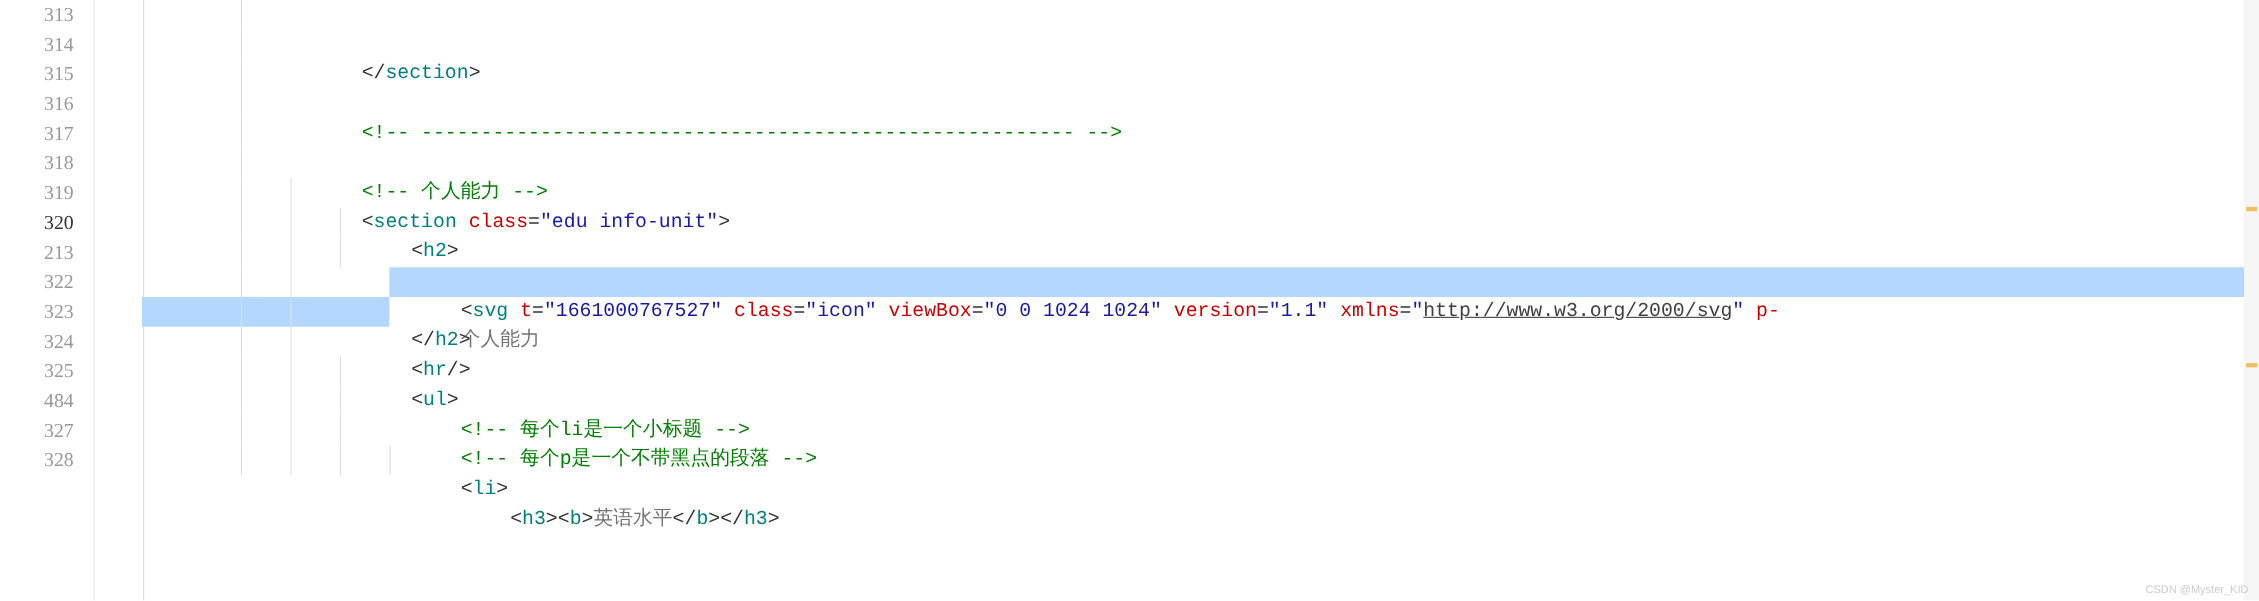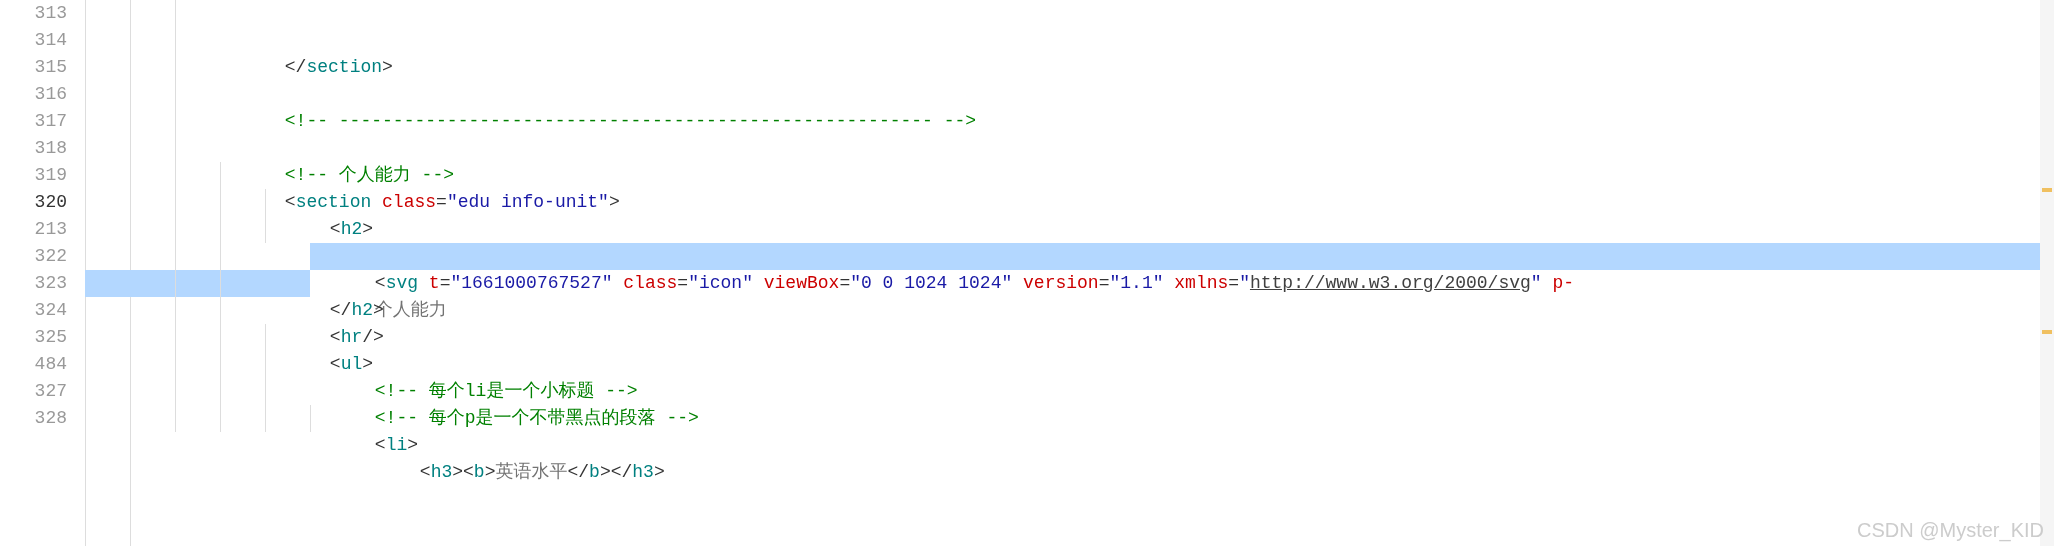--- a/index.html
+++ b/index.html
@@ -20,32 +20,34 @@
       flex-shrink: 0;
       text-align: right;
       color: #999;
       padding-right: 18px;
       user-select: none;
       background: #fff;
     }
     .gutter-line {
       height: 27px;
       line-height: 27px;
+      font-family: Liberation Serif, serif;
     }
     .gutter-line.active { color: #333; font-weight: 500; }
     .code {
       flex: 1;
       position: relative;
       overflow: hidden;
     }
     .code-line {
       height: 27px;
       line-height: 27px;
       white-space: pre;
       position: relative;
+      margin-left: 44px;
     }
     .indent-guide {
       position: absolute;
       top: 0;
       bottom: 0;
       width: 1px;
       background: #ddd;
     }
     .ig1 { left: 0px; }
     .ig2 { left: 45px; }
@@ -65,21 +67,21 @@
     .str { color: #1a1aa6; }
     .url { color: #404040; text-decoration: underline; }
     .comment { color: #008000; }
     .plain { color: #737373; }
     .punc { color: #333; }
     .watermark {
       position: fixed;
       bottom: 4px;
       right: 10px;
       color: #ccc;
-      font-size: 20px;
+      font-size: 10px;
       font-family: Arial, sans-serif;
     }
     .scrollbar-region {
       position: absolute;
       right: 0;
       top: 0;
       bottom: 0;
       width: 14px;
       background: #f5f5f5;
     }

